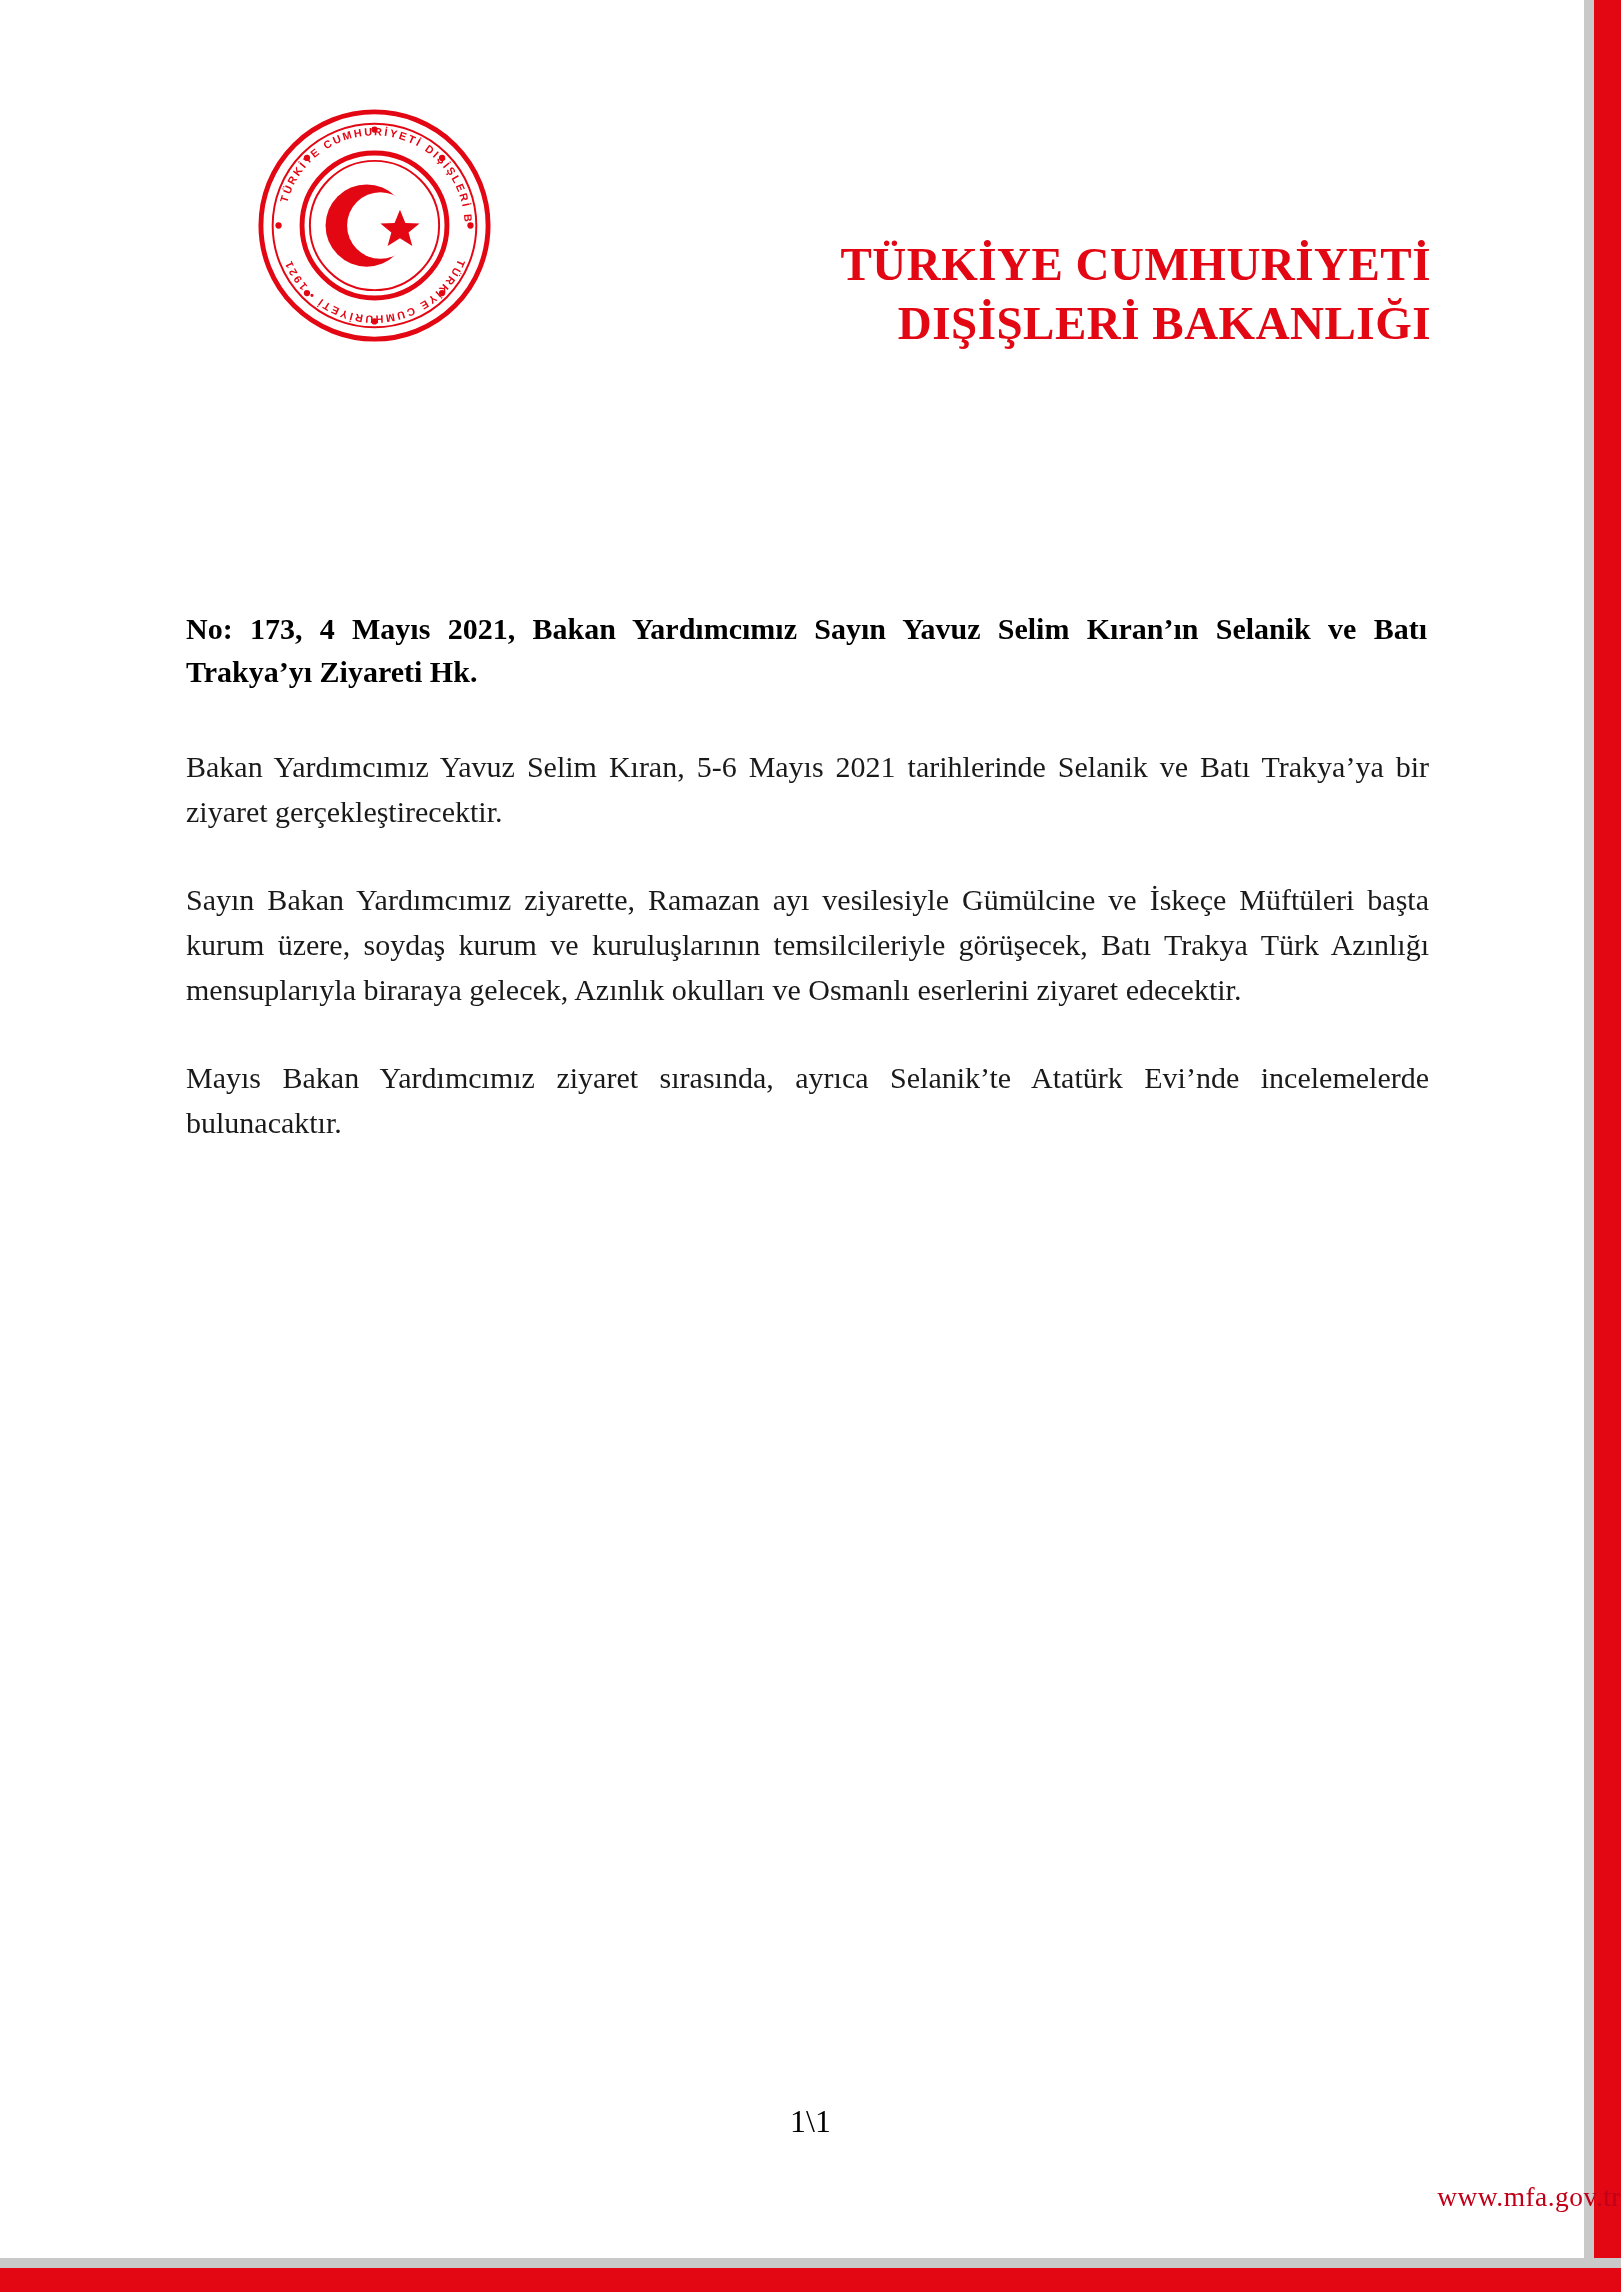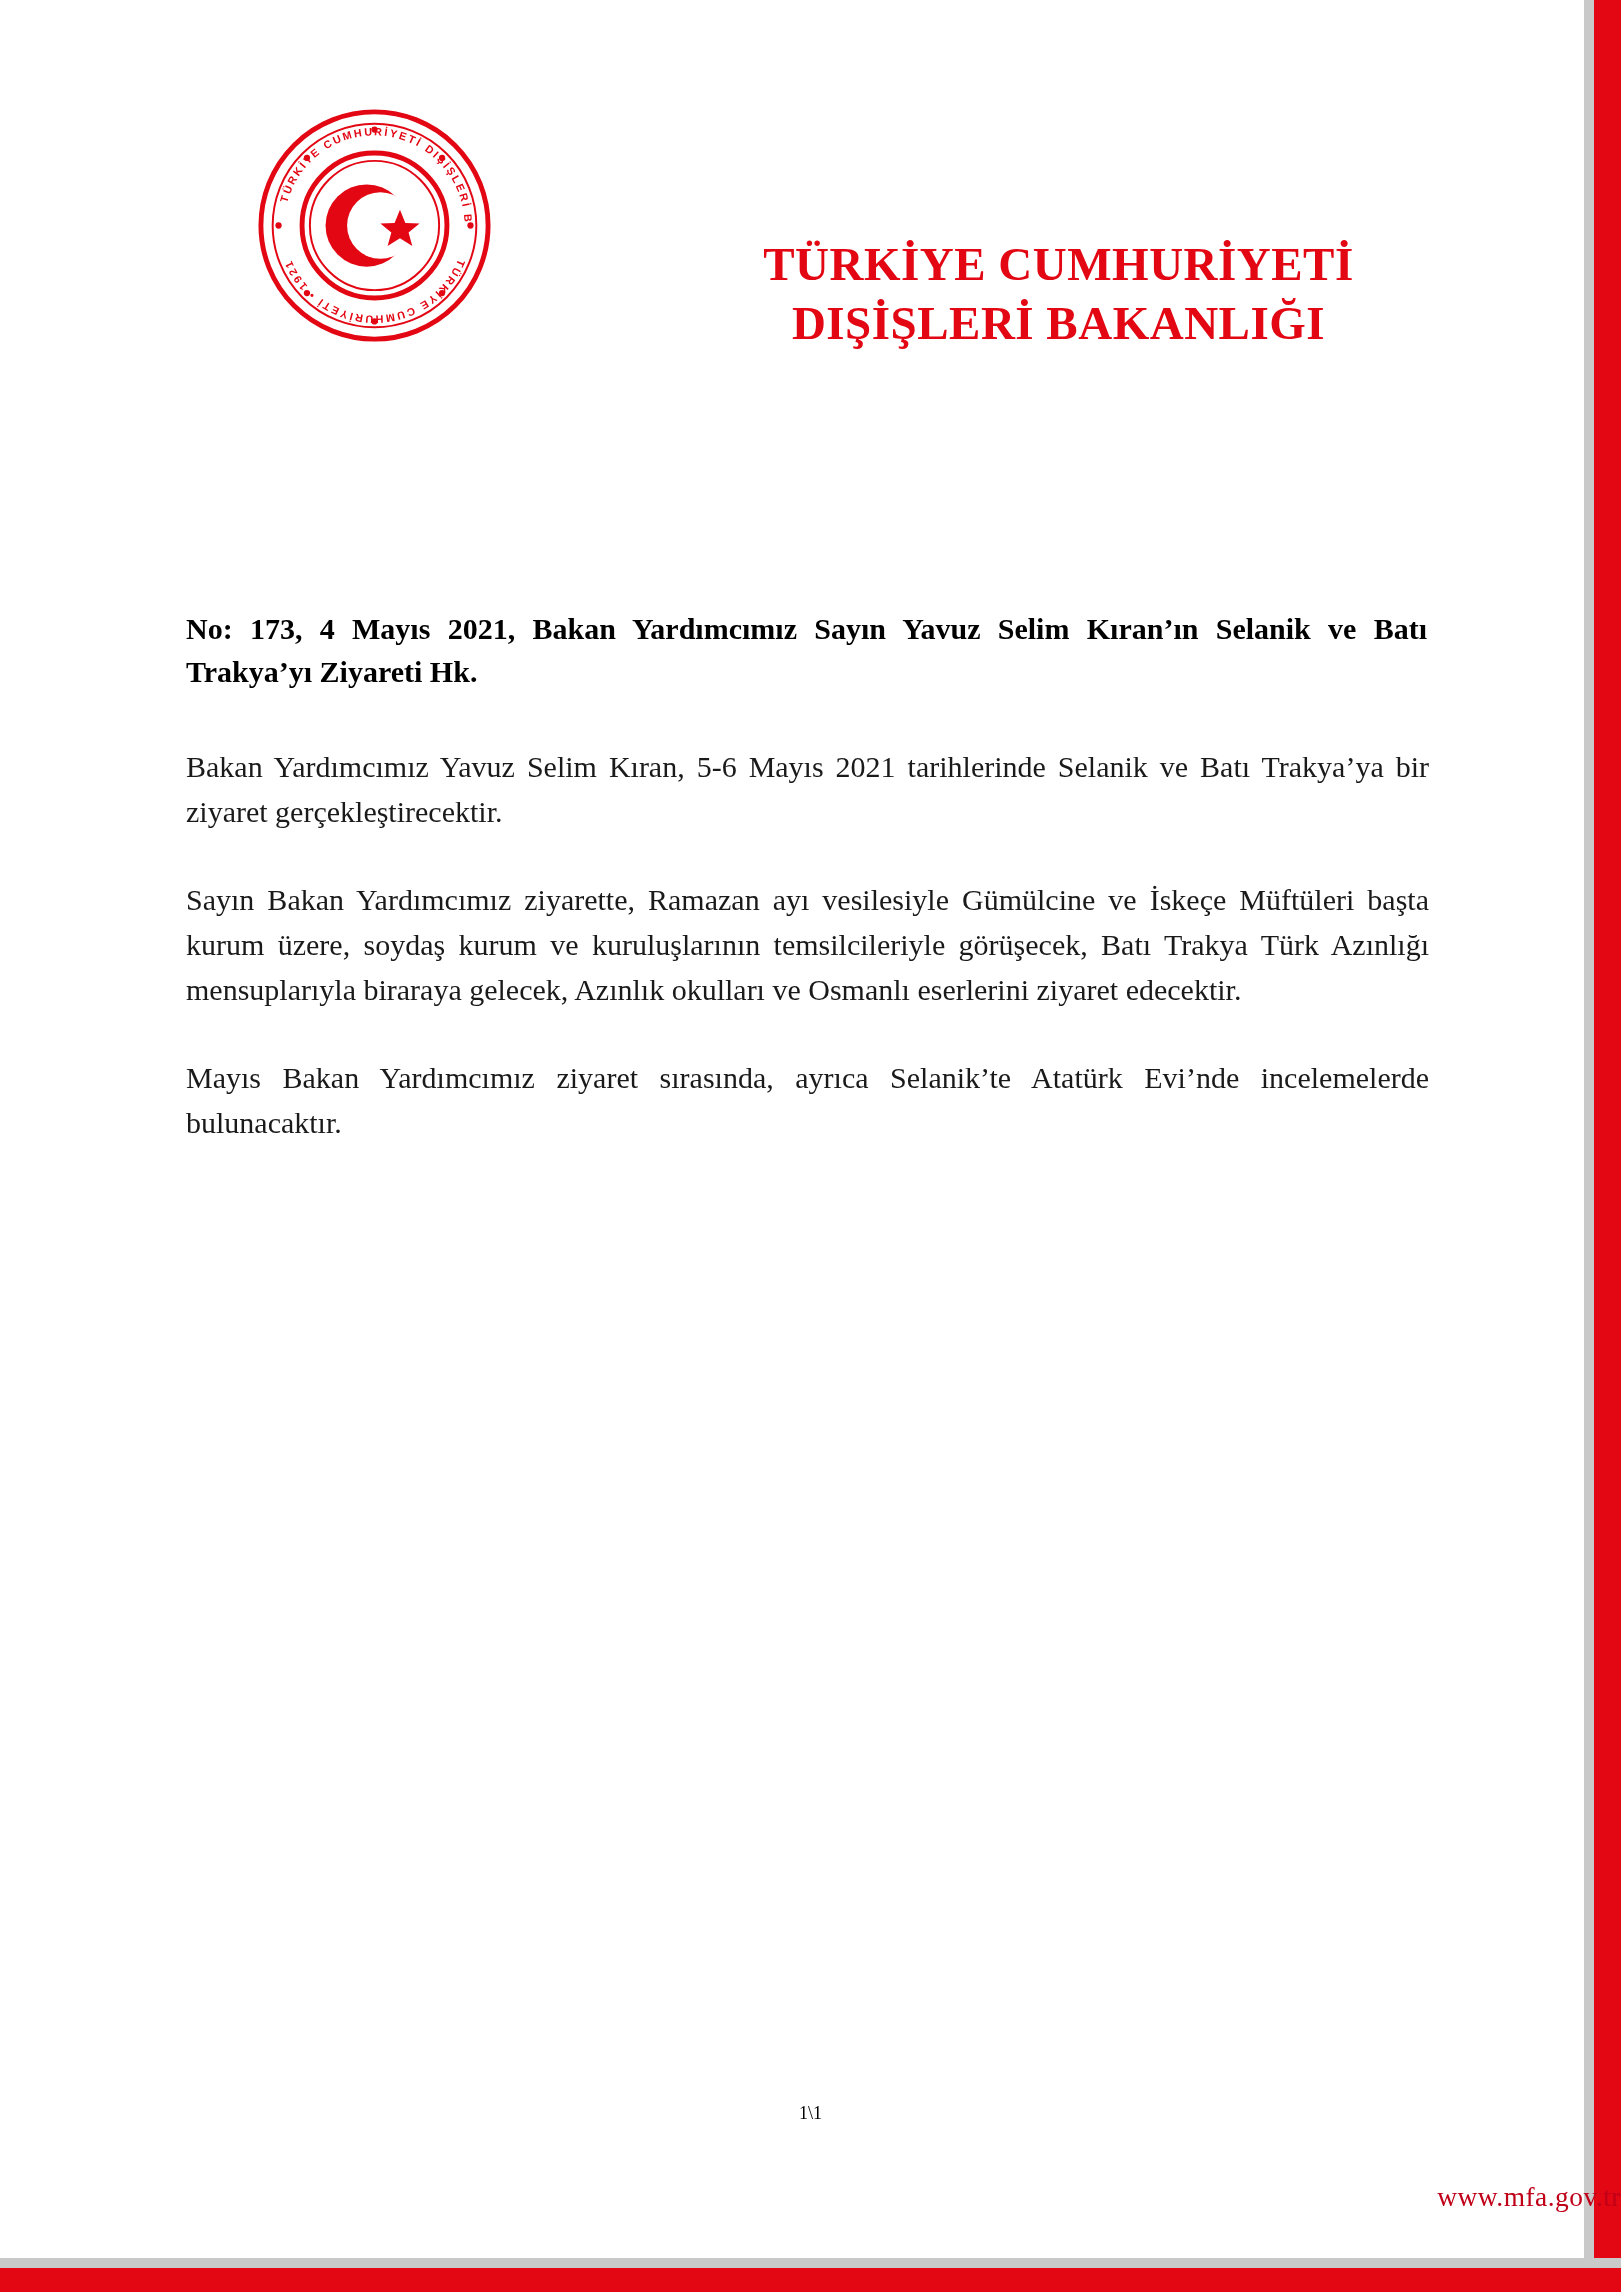--- a/index.html
+++ b/index.html
@@ -91,21 +91,21 @@
     width: 235px;
     height: 235px;
   }
 
   
   .ministry-title {
     position: absolute;
     left: 686px;
     top: 235px;
     width: 745px;
-    text-align: center;
+    text-align: right;
     color: #e30613;
     font-family: "Liberation Serif", serif;
     font-weight: bold;
     font-size: 47px;
     line-height: 1.25;
     letter-spacing: 0.5px;
   }
   .ministry-title .line2 { display: block; }
 
   
@@ -134,21 +134,21 @@
   }
 
   
   .page-number {
     position: absolute;
     left: 0;
     top: 2103px;
     width: 1621px;
     text-align: center;
     font-family: "Liberation Serif", serif;
-    font-size: 18px;
+    font-size: 32px;
     color: #000000;
   }
   .footer-url {
     position: absolute;
     left: 0;
     top: 2182px;
     width: 1621px;
     text-align: right;
     font-family: "Liberation Serif", serif;
     font-size: 27.4px;

